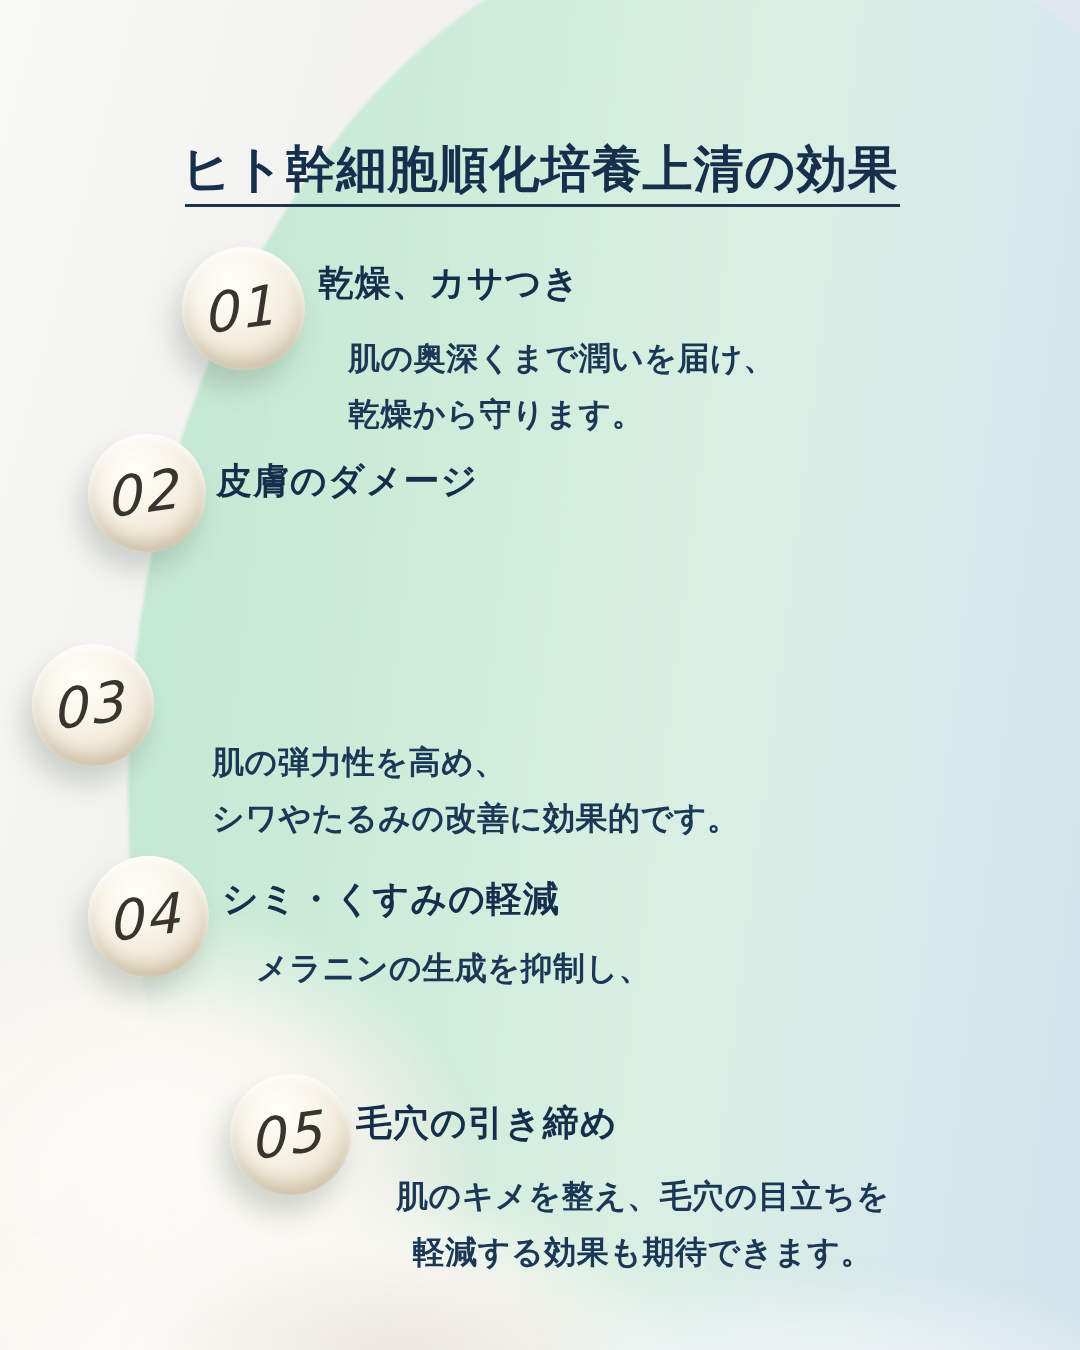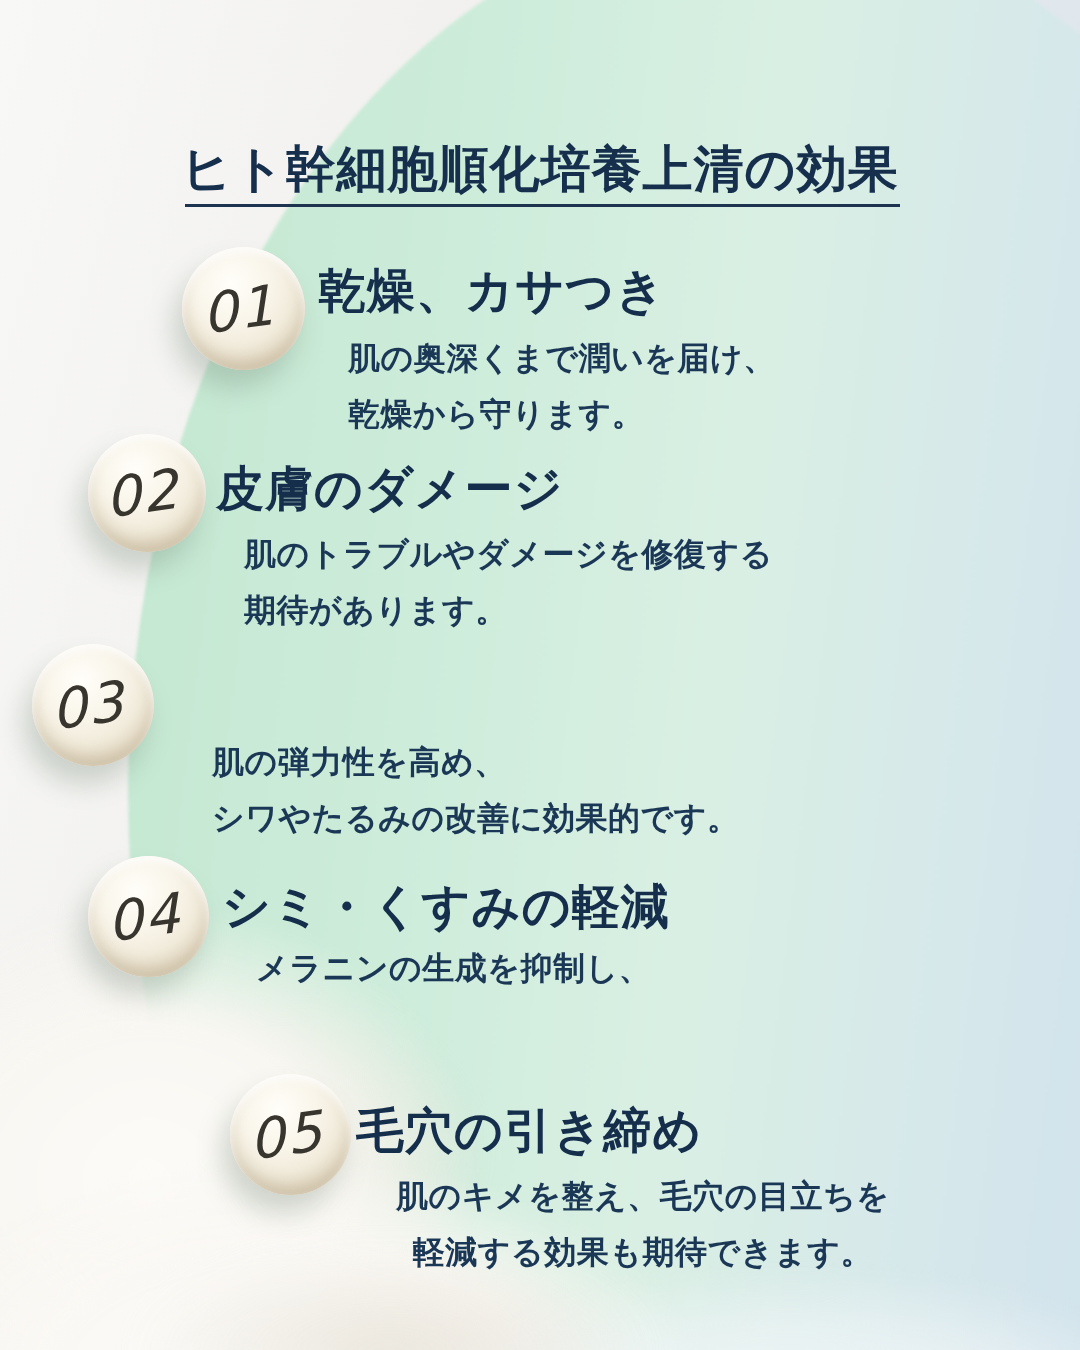--- a/index.html
+++ b/index.html
@@ -66,21 +66,21 @@
   }
   .bead-1{left:182px;top:247px;width:123px;height:123px;}
   .bead-2{left:88px;top:434px;width:118px;height:118px;}
   .bead-3{left:32px;top:644px;width:122px;height:122px;}
   .bead-4{left:88px;top:856px;width:121px;height:121px;}
   .bead-5{left:230px;top:1074px;width:121px;height:121px;}
 
   
   .item-title{
     position:absolute;
-    font-size:48px;font-weight:700;letter-spacing:1px;
+    font-size:36px;font-weight:700;letter-spacing:1px;
     color:#142e4b;white-space:nowrap;line-height:1.2;
   }
   .item-desc{
     position:absolute;
     font-size:32px;font-weight:600;letter-spacing:0.5px;
     color:#1b3756;white-space:nowrap;line-height:56px;
   }
   .t1{left:318px;top:262px;}
   .t2{left:216px;top:460px;}
   .t3{left:188px;top:668px;}
@@ -113,24 +113,20 @@
   <div class="item-title t1">乾燥、カサつき</div>
   <div class="item-desc d1">
     <div>肌の奥深くまで潤いを届け、</div>
     <div>乾燥から守ります。</div>
   </div>
 
   <div class="bead bead-2">
     <span class="bead-num">02</span>
   </div>
   <div class="item-title t2">皮膚のダメージ</div>
-  <div class="item-desc d2">
-    <div>肌のトラブルやダメージを修復する</div>
-    <div>期待があります。</div>
-  </div>
 
   <div class="bead bead-3">
     <span class="bead-num">03</span>
   </div>
   <div class="item-desc d3">
     <div>肌の弾力性を高め、</div>
     <div>シワやたるみの改善に効果的です。</div>
   </div>
 
   <div class="bead bead-4">

